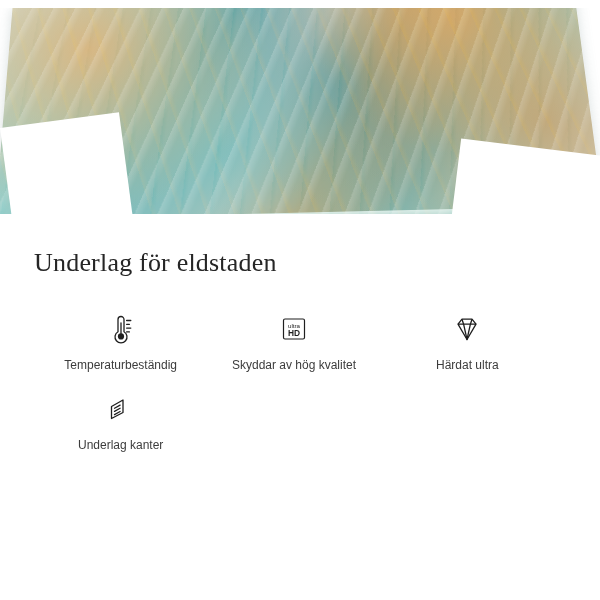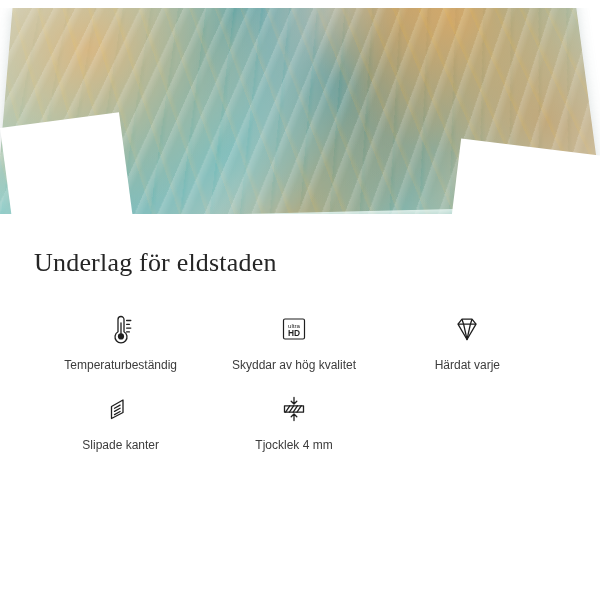--- a/index.html
+++ b/index.html
@@ -232,40 +232,29 @@
 
 
       <div class="feature">
         <div class="feature-icon">
           <svg width="44" height="44" viewBox="0 0 44 44" fill="none" stroke="#1f1f1f" stroke-width="1.3" stroke-linejoin="round">
             <path d="M13 17.2h18L22 32.5 13 17.2z"></path>
             <path d="M13 17.2l4-5h10l4 5"></path>
             <path d="M17 12.2l1.6 5M27 12.2l-1.6 5M18.6 17.2L22 32.5l3.4-15.3"></path>
           </svg>
         </div>
-        <div class="feature-label">Härdat varje</div>
+        <div class="feature-label">Härdat ultra</div>
       </div>
 
       <div class="feature">
         <div class="feature-icon">
           <svg width="44" height="44" viewBox="0 0 44 44" fill="none" stroke="#1f1f1f" stroke-width="1.3" stroke-linecap="round" stroke-linejoin="round">
             <path d="M12.5 31.5V19.5L24 13v12.5L12.5 31.5z" stroke-width="1.3"></path>
             <path d="M15.5 27.6l5.6-3.1M15.5 24.4l5.6-3.1M15.5 21.2l5.6-3.1"></path>
           </svg>
         </div>
-        <div class="feature-label">Slipade kanter</div>
-      </div>
-
-      <div class="feature">
-        <div class="feature-icon">
-          <svg width="44" height="44" viewBox="0 0 44 44" fill="none" stroke="#1f1f1f" stroke-width="1.3" stroke-linecap="round" stroke-linejoin="round">
-            <path d="M22 10.5v6.2M19.2 14.2l2.8 2.8 2.8-2.8"></path>
-            <rect x="12.5" y="18.8" width="19" height="6.4"></rect>
-            <path d="M13.6 25.2l4.2-6.4M17.4 25.2l4.2-6.4M21.2 25.2l4.2-6.4M25 25.2l4.2-6.4"></path>
-            <path d="M22 33.5v-6.2M19.2 29.8l2.8-2.8 2.8 2.8"></path>
-          </svg>
-        </div>
-        <div class="feature-label">Tjocklek 4 mm</div>
-      </div>
+        <div class="feature-label">Underlag kanter</div>
+      </div>
+
 
     </div>
   </div>
 </div>
 
 </body></html>

